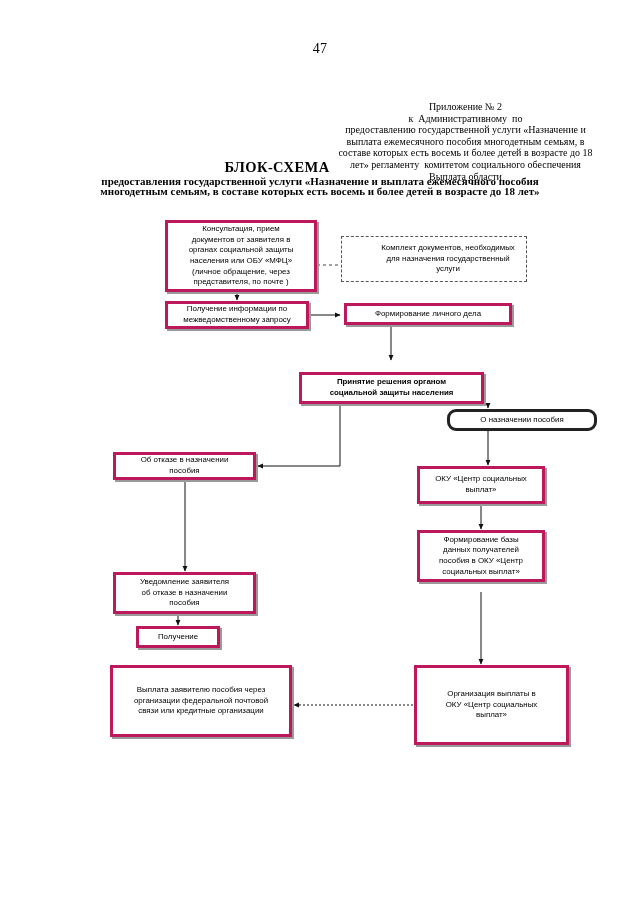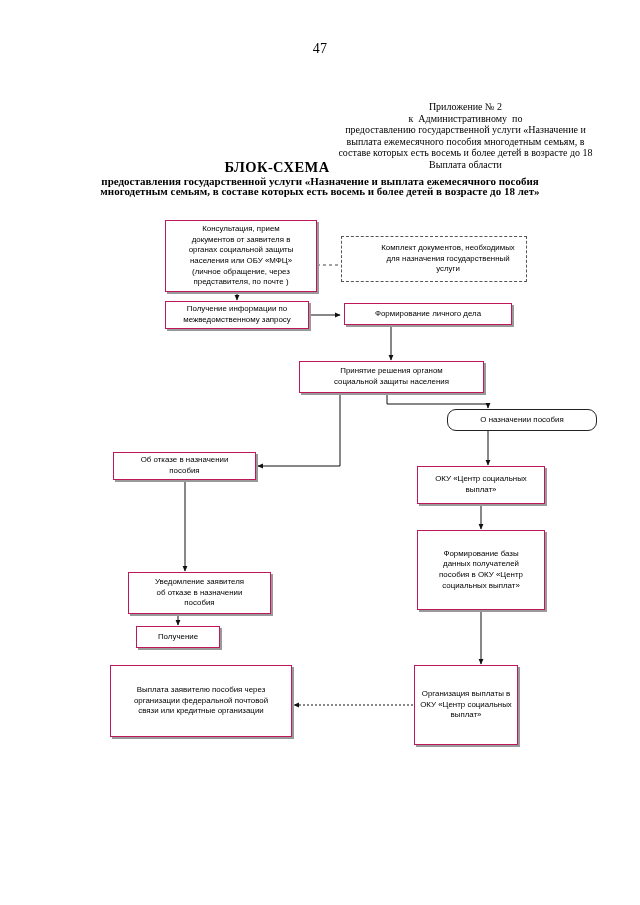--- a/index.html
+++ b/index.html
@@ -78,21 +78,21 @@
     position: absolute;
     left: 0; top: 0;
     width: 640px; height: 905px;
     overflow: visible;
   }
 
   .node {
     position: absolute;
     box-sizing: border-box;
     background: #ffffff;
-    border: 1px solid #be185d;
+    border: 3px solid #be185d;
     display: flex;
     align-items: center;
     justify-content: center;
     text-align: center;
     font-family: "Liberation Sans", sans-serif;
     font-size: 7.9px;
     line-height: 10.6px;
     color: #000000;
     padding: 2px 4px;
     z-index: 3;
@@ -110,20 +110,21 @@
 <div id="page">
 
   <div class="page-number">47</div>
 
   <div class="appendix-block">
     <div>Приложение № 2</div>
     <div>к  Административному  по</div>
     <div>предоставлению государственной услуги «Назначение и</div>
     <div>выплата ежемесячного пособия многодетным семьям, в</div>
     <div>составе которых есть восемь и более детей в возрасте до 18</div>
+    <div>лет» регламенту  комитетом социального обеспечения</div>
     <div>Выплата области</div>
   </div>
 
   <div class="doc-title">БЛОК-СХЕМА</div>
   <div class="doc-subtitle">предоставления государственной услуги  «Назначение и выплата ежемесячного пособия многодетным семьям, в составе которых есть восемь и более детей в возрасте до 18 лет»</div>
 
   <div id="chart">
     <svg viewBox="0 0 640 905">
       <defs>
         <marker id="ah" markerWidth="7" markerHeight="7" refX="5.4" refY="2.6" orient="auto" markerUnits="userSpaceOnUse">
@@ -176,62 +177,62 @@
 
     <div class="node shadow" style="left:165px; top:301px; width:144px; height:28px;">
       <span class="txt">Получение информации по
 межведомственному запросу</span>
     </div>
 
     <div class="node shadow" style="left:344px; top:303px; width:168px; height:22px;">
       <span class="txt">Формирование личного дела</span>
     </div>
 
-    <div class="node shadow" style="left:299px; top:361px; width:185px; height:32px;">
+    <div class="node shadow" style="left:299px; top:372px; width:185px; height:32px;font-weight:bold;">
       <span class="txt">Принятие решения органом
 социальной защиты населения</span>
     </div>
 
     <div class="node rounded thin" style="left:413px; top:409px; width:150px; height:22px;margin-left:34px;">
       <span class="txt">О назначении пособия</span>
     </div>
 
     <div class="node shadow" style="left:113px; top:452px; width:143px; height:28px;">
       <span class="txt">Об отказе в назначении
 пособия</span>
     </div>
 
     <div class="node shadow" style="left:417px; top:466px; width:128px; height:38px;">
       <span class="txt">ОКУ «Центр социальных
 выплат»</span>
     </div>
 
-    <div class="node shadow" style="left:417px; top:530px; width:128px; height:80px;">
+    <div class="node shadow" style="left:417px; top:530px; width:128px; height:52px;">
       <span class="txt">Формирование базы
 данных получателей
 пособия в  ОКУ «Центр
 социальных выплат»</span>
     </div>
 
-    <div class="node shadow" style="left:128px; top:572px; width:143px; height:42px;">
+    <div class="node shadow" style="left:113px; top:572px; width:143px; height:42px;">
       <span class="txt">Уведомление заявителя
 об отказе в назначении
 пособия</span>
     </div>
 
     <div class="node shadow" style="left:136px; top:626px; width:84px; height:22px;">
       <span class="txt">Получение</span>
     </div>
 
     <div class="node shadow" style="left:110px; top:665px; width:182px; height:72px;">
       <span class="txt">Выплата заявителю пособия через
 организации федеральной почтовой
 связи или кредитные организации</span>
     </div>
 
-    <div class="node shadow" style="left:414px; top:665px; width:104px; height:80px;">
+    <div class="node shadow" style="left:414px; top:665px; width:155px; height:80px;">
       <span class="txt">Организация выплаты в
 ОКУ «Центр социальных
 выплат»</span>
     </div>
 
   </div>
 </div>
 
 </body></html>

